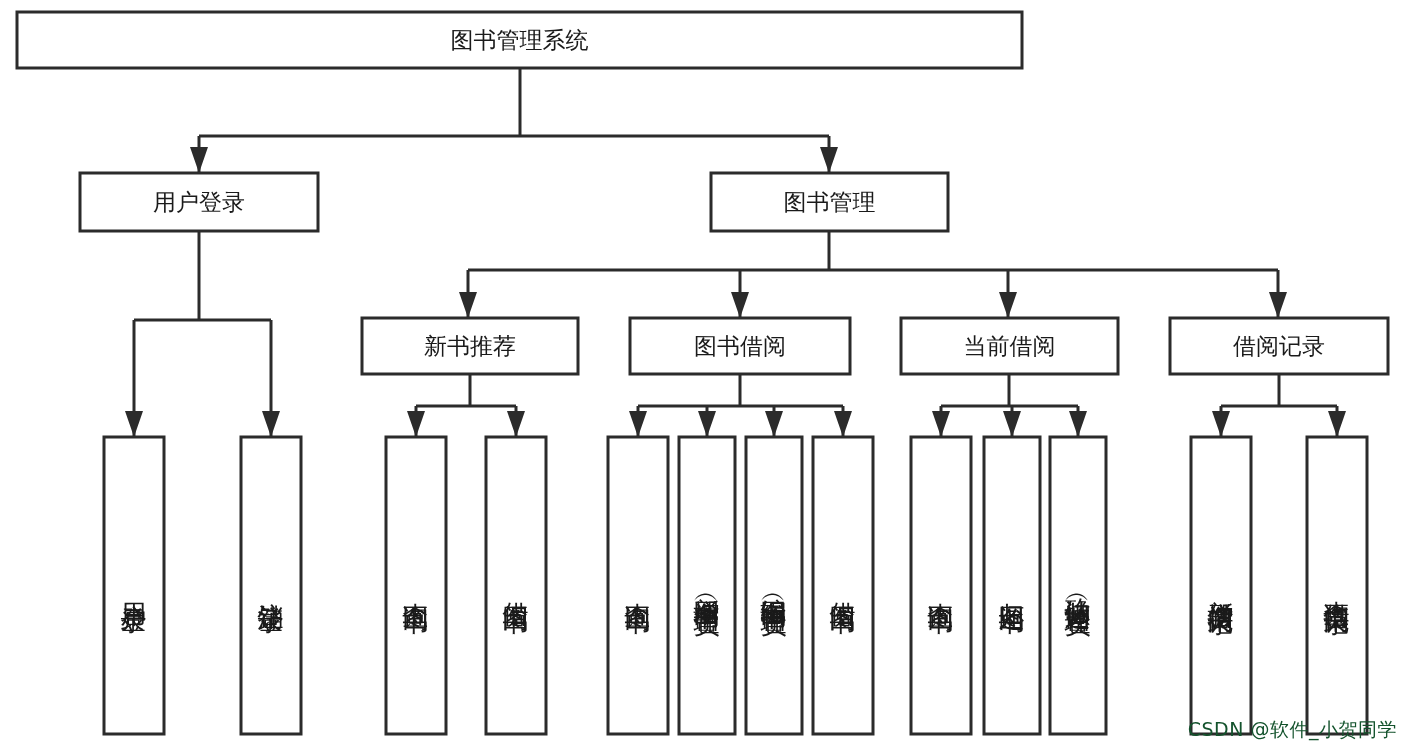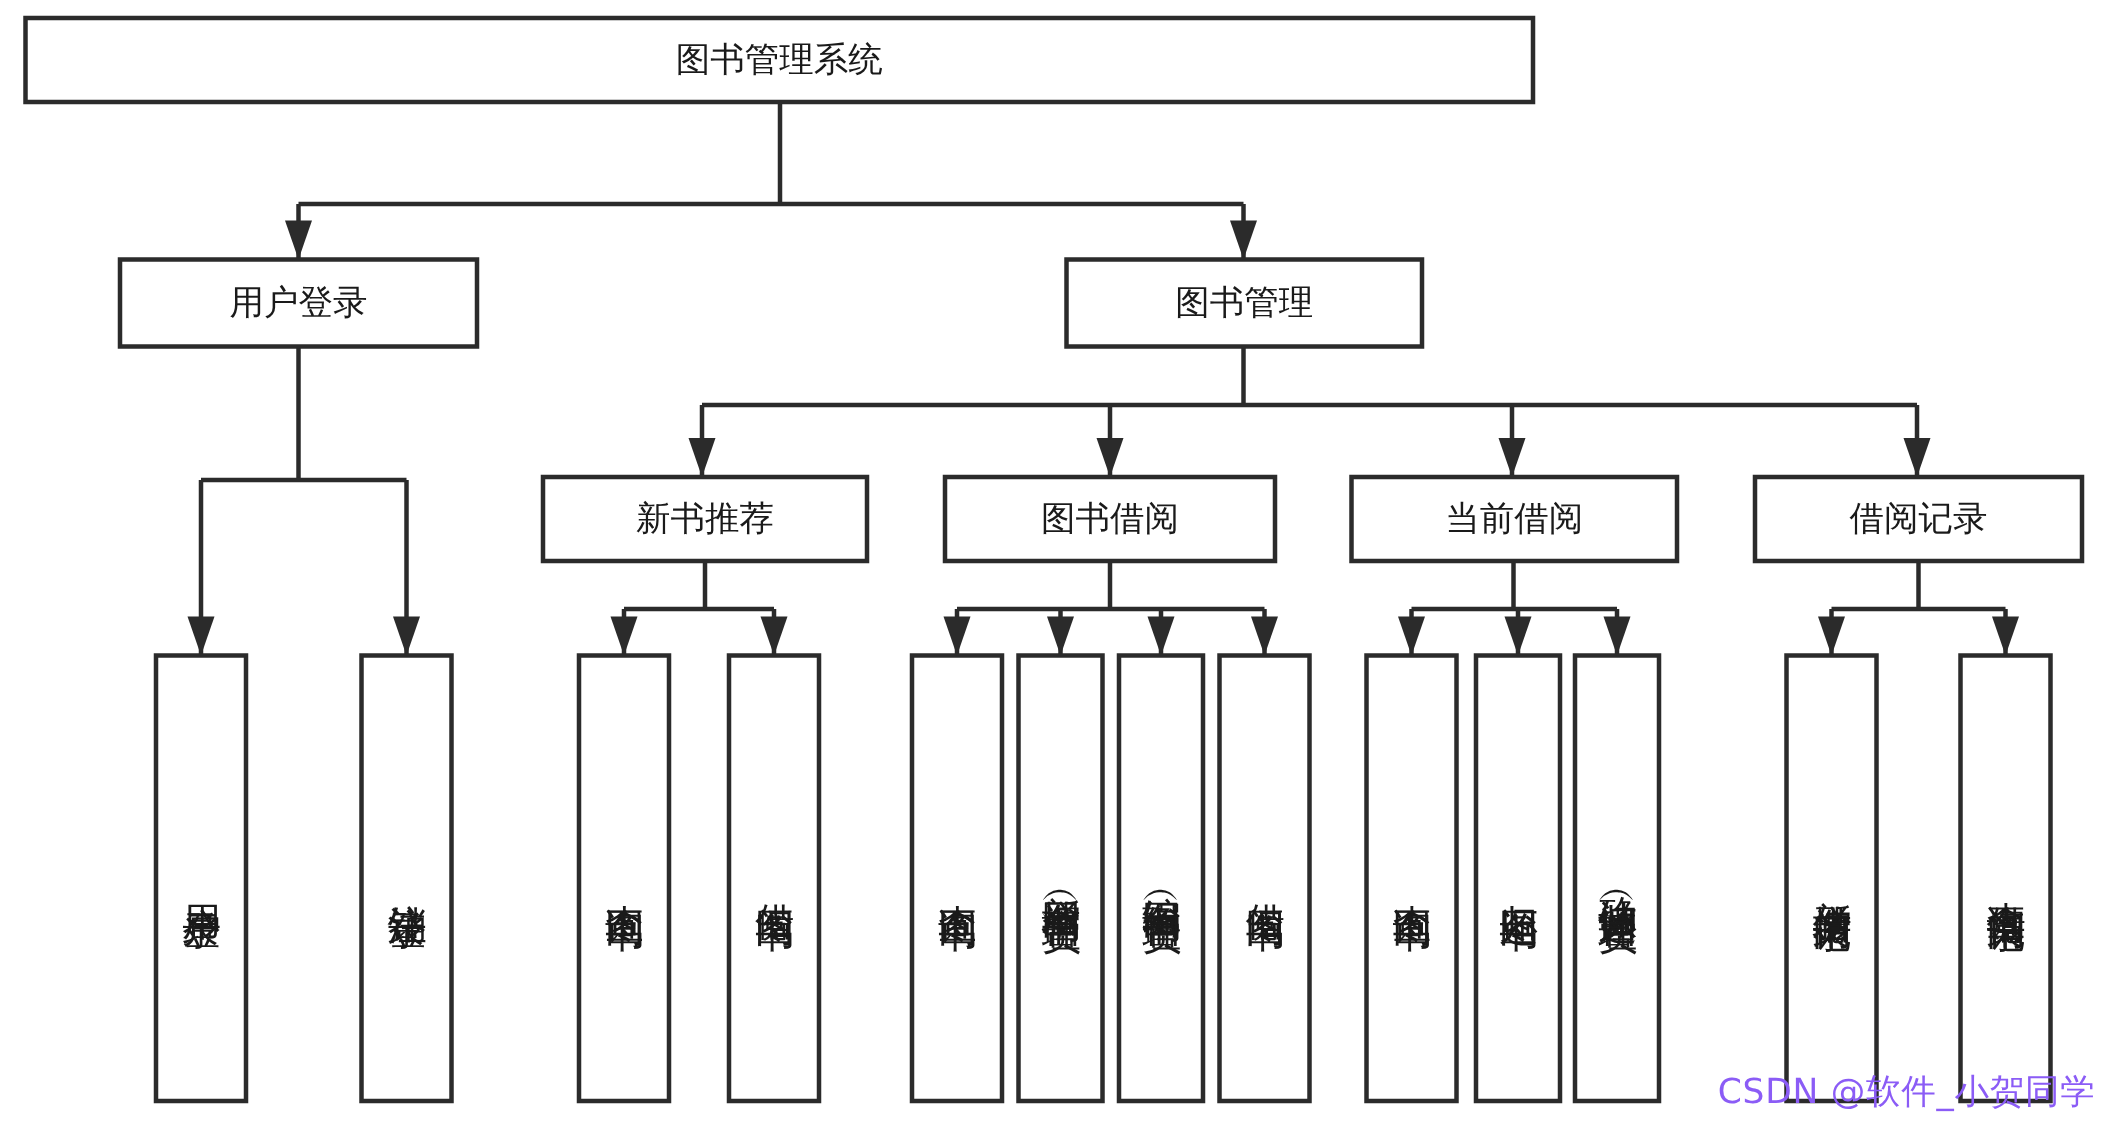--- a/index.html
+++ b/index.html
@@ -63,22 +63,22 @@
     color: #1a1a1a;
     text-align: center;
     white-space: nowrap;
     pointer-events: none;
   }
   .watermark {
     position: absolute;
     right: 8px;
     bottom: 4px;
     font-family: "DejaVu Sans", "Liberation Sans", sans-serif;
-    font-size: 23px;
-    color: #8b5cf6;
+    font-size: 19px;
+    color: #14532d;
     letter-spacing: 0.5px;
     white-space: nowrap;
   }
 </style>
 </head>
 <body>
 
 <div id="diagram-root">
   <svg class="diagram-canvas" id="diagram-canvas" viewBox="0 0 1405 747" xmlns="http://www.w3.org/2000/svg">
       <line x1="520" y1="68" x2="520" y2="136" class="connector"></line>

